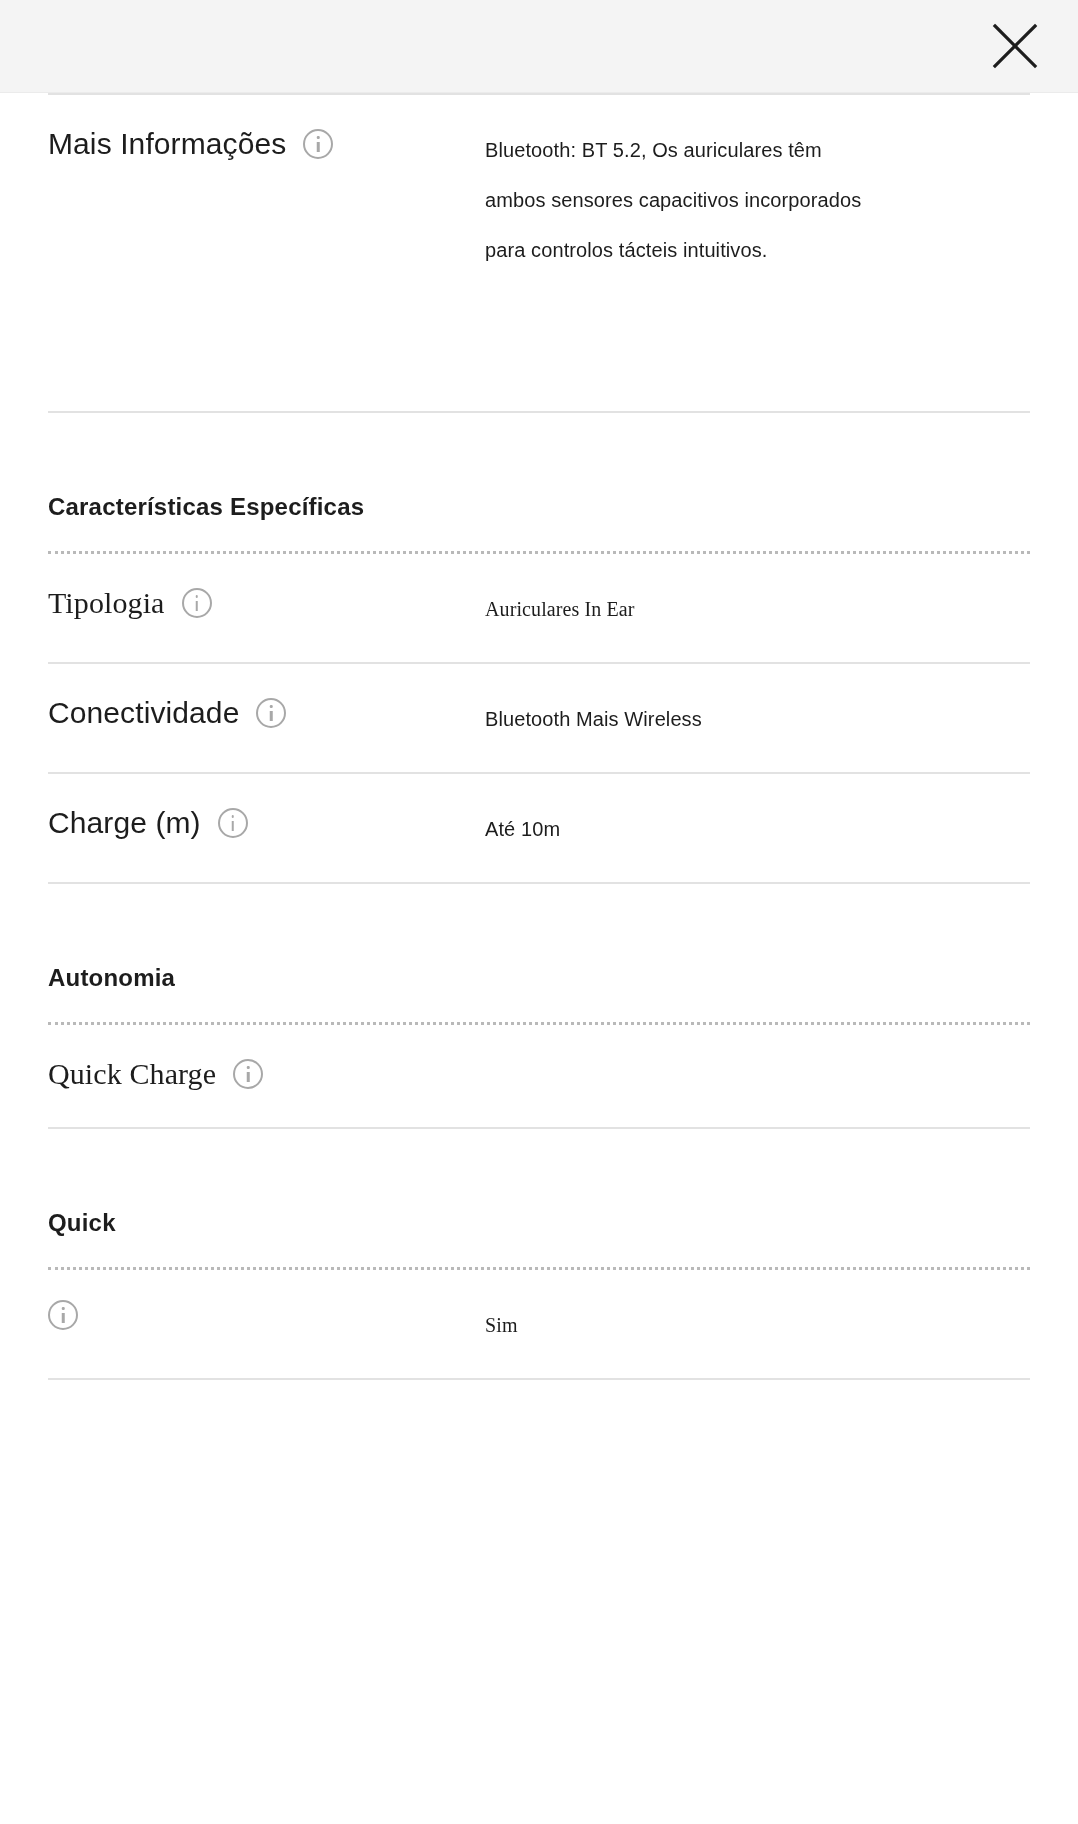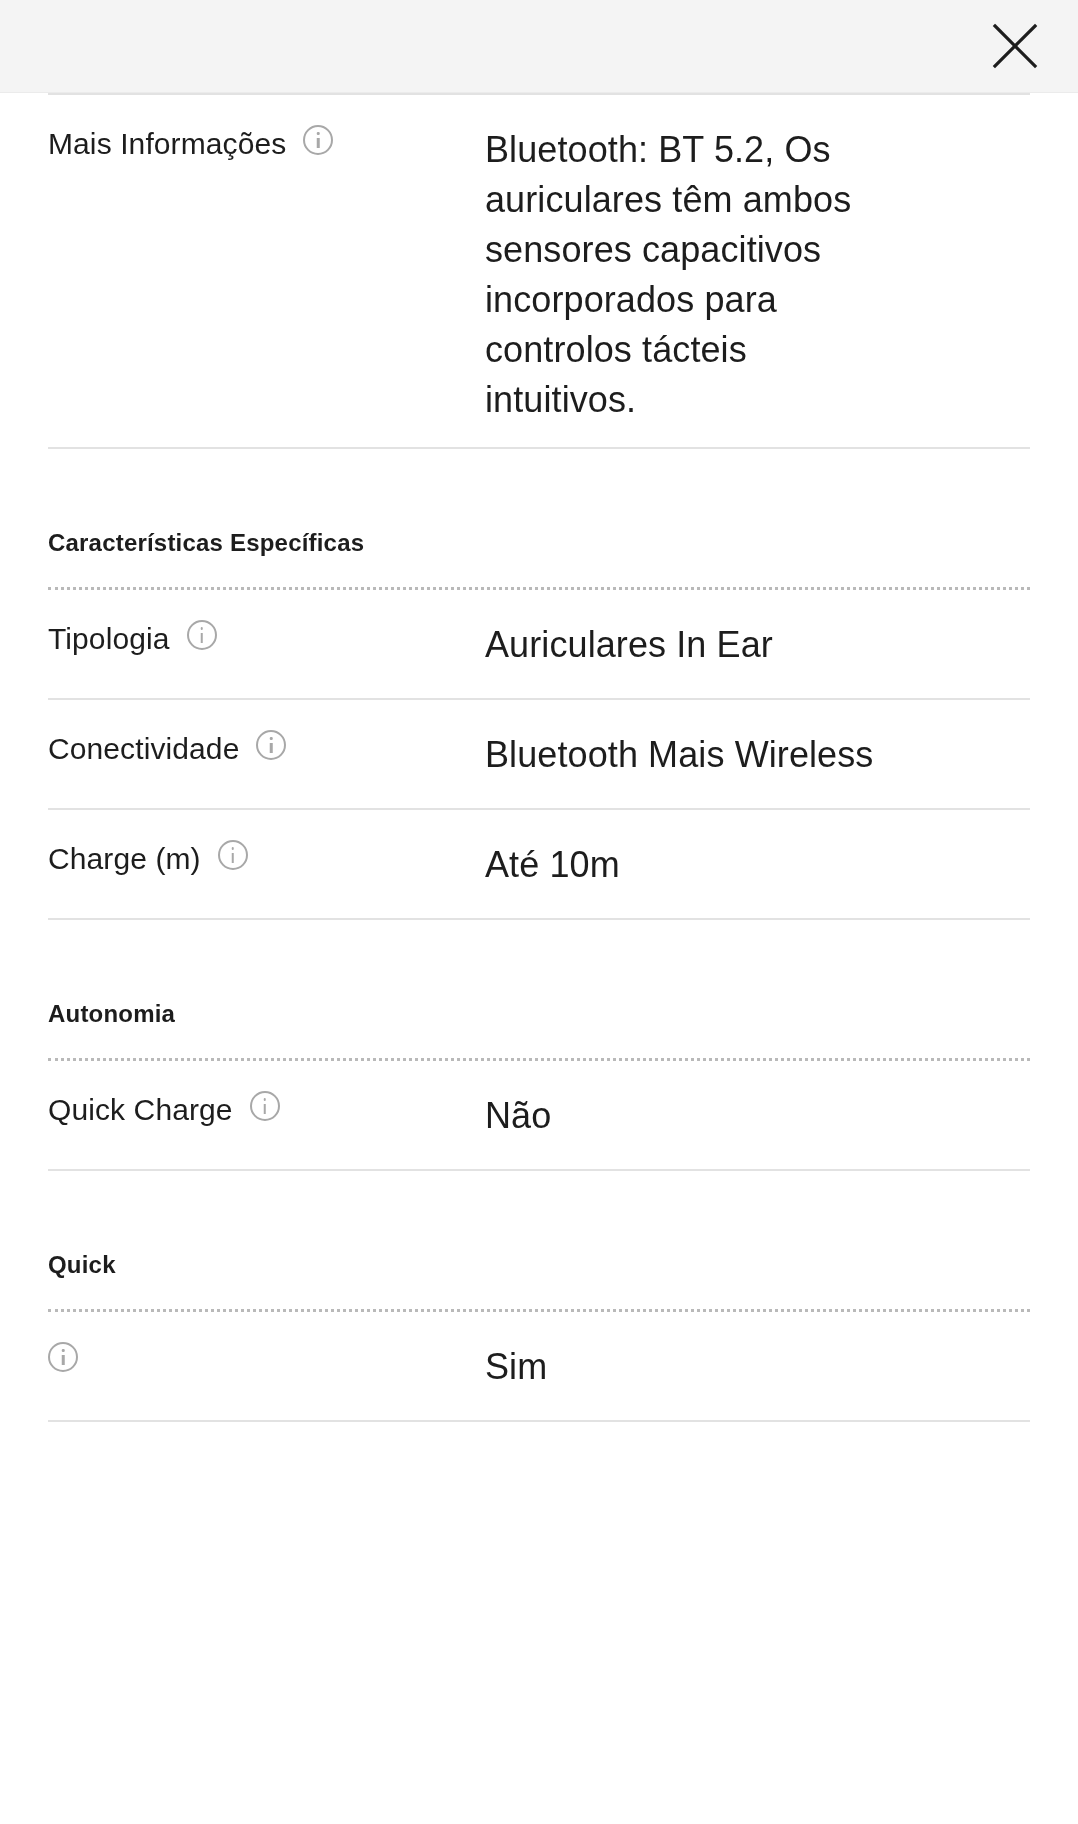--- a/index.html
+++ b/index.html
@@ -64,20 +64,21 @@
   }
 
   .spec-row:first-child {
     border-top: 2px solid #e2e2e2;
   }
 
   .spec-label-cell {
     width: 437px;
     flex: 0 0 437px;
     display: flex;
+    align-items: center;
     gap: 17px;
     padding-right: 12px;
   }
 
   .spec-label {
     font-size: 30px;
     line-height: 38px;
     font-weight: 400;
     color: #1d1d1d;
     letter-spacing: 0.1px;
@@ -109,21 +110,21 @@
     position: absolute;
     left: 50%;
     top: 11px;
     transform: translateX(-50%);
     width: 2.5px;
     height: 10px;
     background: #a8a8a8;
   }
 
   .spec-value {
-    font-size: 36px;
+    font-size: 20px;
     line-height: 50px;
     font-weight: 400;
     color: #1d1d1d;
     letter-spacing: 0.1px;
     flex: 1 1 auto;
     max-width: 400px;
   }
 
   .spec-row.tall {
     min-height: 320px;
@@ -148,20 +149,21 @@
   }
 
   .dotted-rule {
     height: 0;
     border-top: 3px dotted #b9b9b9;
     width: 100%;
   }
 
   .section-rows .spec-row:first-child {
     border-top: none;
+    font-family: Liberation Serif, serif;
   }
 </style>
 </head>
 <body>
 
 <div class="modal-header">
   <button class="close-button" aria-label="close">
     <span>
       <svg width="48" height="48" viewBox="0 0 48 48" aria-hidden="true">
         <line x1="4" y1="4" x2="44" y2="44" stroke="#1d1d1d" stroke-width="3.2" stroke-linecap="square"></line>
@@ -218,21 +220,20 @@
 
   <div class="section-block">
     <div class="section-title">Autonomia</div>
     <div class="dotted-rule"></div>
     <div class="spec-table section-rows">
       <div class="spec-row">
         <div class="spec-label-cell">
           <span class="spec-label">Quick Charge</span>
           <span class="info-icon"></span>
         </div>
-        <div class="spec-value">Não</div>
       </div>
     </div>
   </div>
 
   <div class="section-block">
     <div class="section-title">Quick</div>
     <div class="dotted-rule"></div>
     <div class="spec-table section-rows">
       <div class="spec-row">
         <div class="spec-label-cell">

